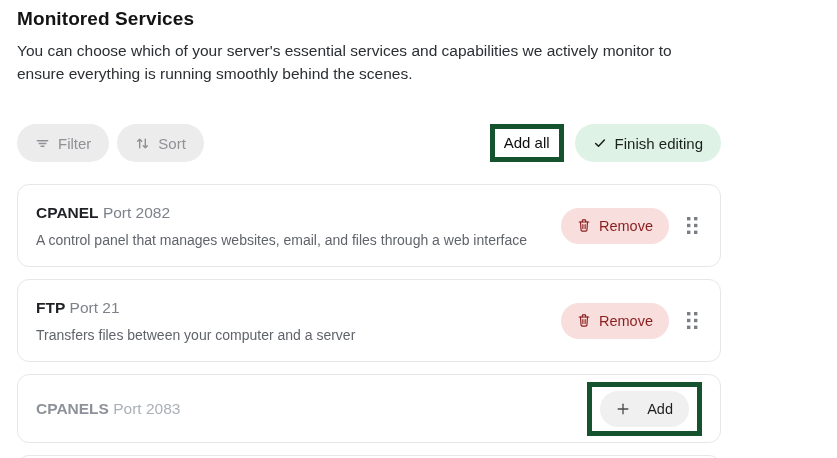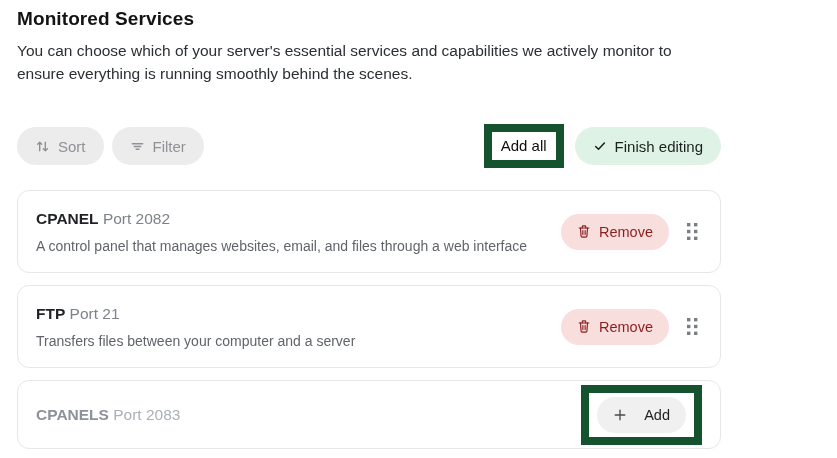--- a/index.html
+++ b/index.html
@@ -13,21 +13,21 @@
   .toolbar { margin-top: 39px; display: flex; align-items: center; justify-content: space-between; }
   .toolbar-left { display: flex; align-items: center; gap: 8px; }
   .toolbar-right { display: flex; align-items: center; gap: 11px; }
 
   .pill { display: inline-flex; align-items: center; gap: 8px; height: 38px; padding: 0 18px;
           border-radius: 19px; border: none; font-family: "Liberation Sans", sans-serif;
           font-size: 15px; cursor: pointer; white-space: nowrap; }
   .pill-muted { background: #ececec; color: #8f9196; }
   .pill-green { background: #def2e5; color: #1b211d; }
 
-  .annot-box { border: 8px solid #14532d; margin-left: 44px; }
+  .annot-box { border: 5px solid #14532d; margin-left: 44px; }
   .addall-wrap { padding: 5px 9px; background: #ffffff; }
   .addall-btn { background: transparent; border: none; font-family: "Liberation Sans", sans-serif;
                 font-size: 15px; font-weight: 500; color: #0d0d0d; cursor: pointer; white-space: nowrap; }
 
   .cards { margin-top: 22px; display: flex; flex-direction: column; gap: 12px; }
   .card { border: 1px solid #e7e7e8; border-radius: 12px; background: #fff;
           display: flex; align-items: center; padding: 0 18px; }
   .card-tall { height: 83px; }
   .card-short { height: 69px; }
   .card-stub { height: 30px; border-bottom: none; border-radius: 12px 12px 0 0; }
@@ -57,36 +57,36 @@
 
 <div class="page">
 
   <h1 class="page-title">Monitored Services</h1>
   <p class="page-desc">You can choose which of your server's essential services and capabilities we actively monitor to ensure everything is running smoothly behind the scenes.</p>
 
   <div class="toolbar">
     <div class="toolbar-left">
       <button class="pill pill-muted">
         <span class="icon">
-          <svg width="15" height="15" viewBox="0 0 16 16" fill="none" stroke="#8f9196" stroke-width="1.5" stroke-linecap="round" stroke-linejoin="round">
-            <path d="M5 12.5 V3.5 M5 3.5 L2.8 5.7 M5 3.5 L7.2 5.7"></path>
-            <path d="M11 3.5 V12.5 M11 12.5 L8.8 10.3 M11 12.5 L13.2 10.3"></path>
-          </svg>
-        </span>
-        <span>Sort</span>
-      </button>
-      <button class="pill pill-muted">
-        <span class="icon">
           <svg width="15" height="15" viewBox="0 0 16 16" fill="none" stroke="#8f9196" stroke-width="1.5" stroke-linecap="round">
             <path d="M2.5 5 H13.5"></path>
             <path d="M4.5 8 H11.5"></path>
             <path d="M6.5 11 H9.5"></path>
           </svg>
         </span>
         <span>Filter</span>
+      </button>
+      <button class="pill pill-muted">
+        <span class="icon">
+          <svg width="15" height="15" viewBox="0 0 16 16" fill="none" stroke="#8f9196" stroke-width="1.5" stroke-linecap="round" stroke-linejoin="round">
+            <path d="M5 12.5 V3.5 M5 3.5 L2.8 5.7 M5 3.5 L7.2 5.7"></path>
+            <path d="M11 3.5 V12.5 M11 12.5 L8.8 10.3 M11 12.5 L13.2 10.3"></path>
+          </svg>
+        </span>
+        <span>Sort</span>
       </button>
     </div>
 
     <div class="toolbar-right">
       <div class="annot-box addall-wrap">
         <button class="addall-btn">Add all</button>
       </div>
       <button class="pill pill-green">
         <span class="icon">
           <svg width="14" height="14" viewBox="0 0 16 16" fill="none" stroke="#1b211d" stroke-width="1.7" stroke-linecap="round" stroke-linejoin="round">

